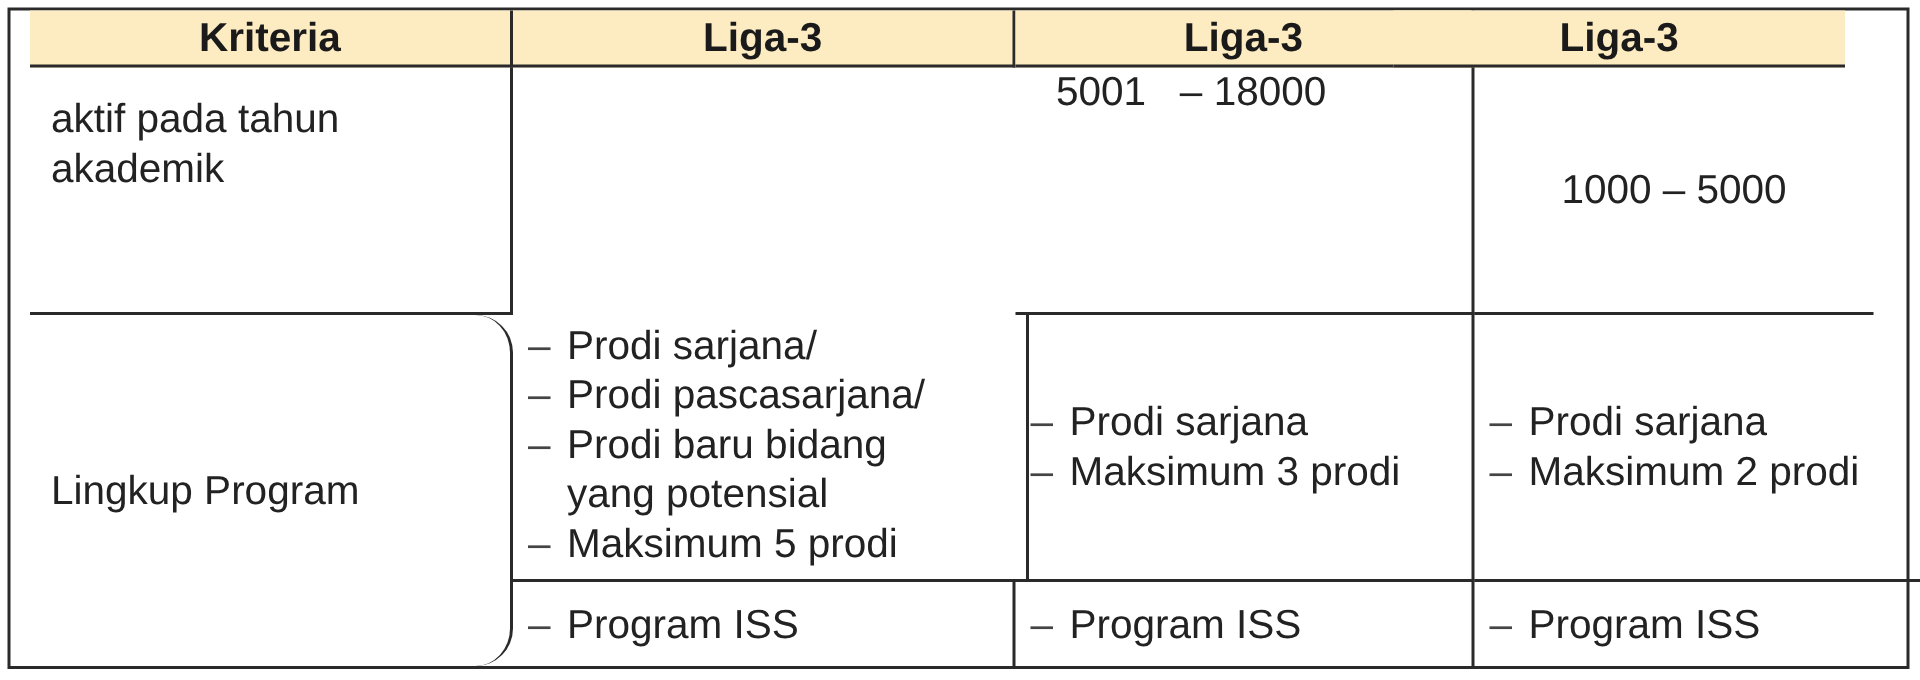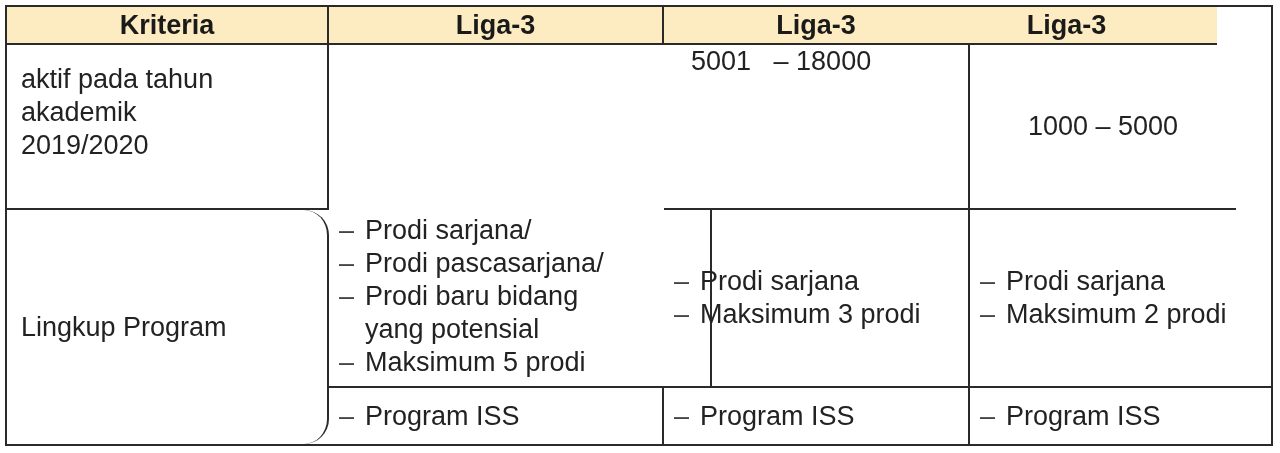--- a/index.html
+++ b/index.html
@@ -1,18 +1,18 @@
 <!DOCTYPE html>
 <html><head>
 <meta charset="utf-8">
 <style>
   html, body { margin:0; padding:0; background:#ffffff; }
   body { width:1280px; height:453px; position:relative; overflow:hidden; font-family:"Liberation Sans", sans-serif; color:#222; }
   .tbl { position:absolute; left:5px; top:5px; width:1268px; height:441px; border:2px solid #2a2a2a; box-sizing:border-box; }
-  .cell { position:absolute; box-sizing:border-box; border-right:2px solid #2a2a2a; border-bottom:2px solid #2a2a2a; display:flex; }
+  .cell { position:absolute; box-sizing:border-box; border-right:2px solid #2a2a2a; border-bottom:2px solid #2a2a2a; display:flex;margin-left:13px; }
   .hdr { background:#fdebc2; font-weight:bold; font-size:27px; justify-content:center; align-items:center; color:#1a1a1a; }
   .body-txt { font-size:27px; line-height:33px; }
   .center { justify-content:center; align-items:center; }
   .left-mid { align-items:center; padding-left:14px;border-radius:25px; }
   .list { list-style:none; margin:0; padding:0; }
   .list li { position:relative; padding-left:30px; }
   .list li::before { content:"\2013"; position:absolute; left:4px; color:#444; }
   .noright { border-right:none; }
   .nobottom { border-bottom:none; }
 </style>
@@ -31,33 +31,32 @@
       <span>Liga-3</span>
     </div>
   <div class="cell hdr noright" style="left:909px;top:0;width:301px;height:38px;text-align:center;">
       <span>Liga-3</span>
     </div>
 
   <div class="cell body-txt" style="left:0;top:38px;width:322px;height:165px;padding:18px 0 0 14px;">
     <div>
       <div>aktif pada tahun</div>
       <div>akademik</div>
-      <div>2019/2020</div>
     </div>
   </div>
   <div class="cell body-txt" style="left:657px;top:38px;width:306px;height:165px;padding-left:27px;white-space:pre;"><span>5001   – 18000</span></div>
   <div class="cell body-txt center noright" style="left:963px;top:38px;width:266px;height:165px;">
       <span>1000 – 5000</span>
     </div>
 
   <div class="cell body-txt left-mid nobottom" style="left:0;top:203px;width:322px;height:234px;">
       <span>Lingkup Program</span>
     </div>
 
-  <div class="cell body-txt" style="left:322px;top:203px;width:383px;height:178px;padding:4px 0 12px 6px;">
+  <div class="cell body-txt" style="left:322px;top:203px;width:344px;height:178px;padding:4px 0 12px 6px;">
     <ul class="list">
       <li>Prodi sarjana/</li>
       <li>Prodi pascasarjana/</li>
       <li style="width:250px;">Prodi baru bidang yang potensial</li>
       <li>Maksimum 5 prodi</li>
     </ul>
   </div>
   <div class="cell body-txt" style="left:657px;top:203px;width:306px;height:178px;align-items:center;padding-left:6px;">
     <ul class="list">
       <li>Prodi sarjana</li>

